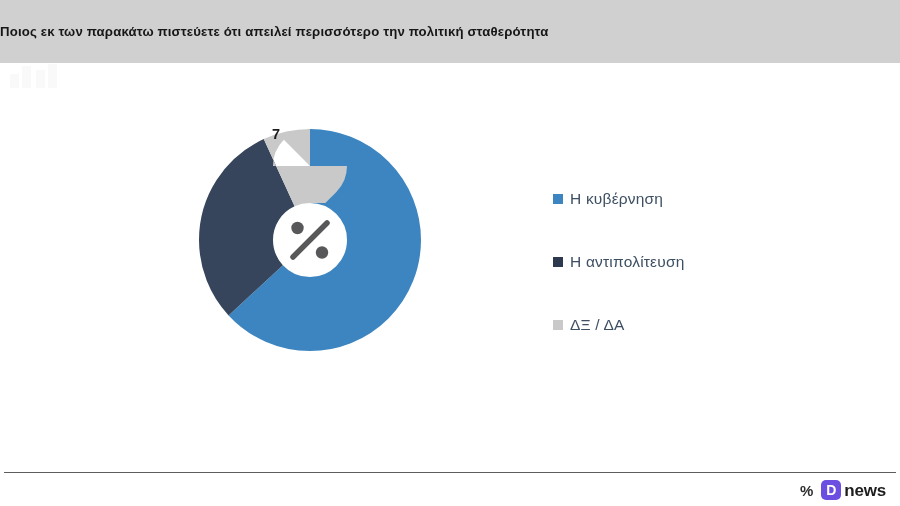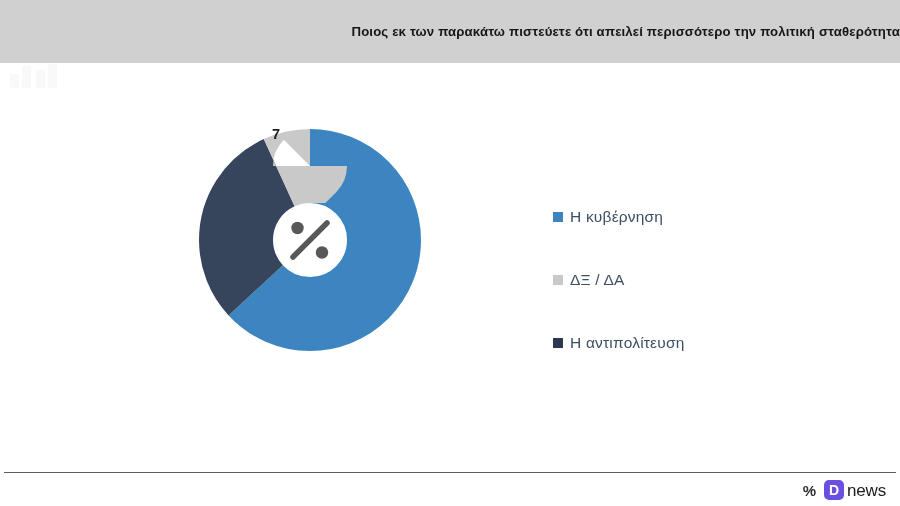--- a/index.html
+++ b/index.html
@@ -9,21 +9,21 @@
     font-family: "Liberation Sans", sans-serif;
     overflow: hidden;
   }
   .page { position: relative; width: 900px; height: 506px; background: #ffffff; }
 
   
   .header-band {
     position: absolute; left: 0; top: 0; width: 900px; height: 63px;
     background: #d0d0d0;
     display: flex; flex-direction: column;
-    align-items: flex-end; justify-content: center;
+    align-items: flex-start; justify-content: center;
   }
   .title-line {
     color: #161616;
     font-size: 13.2px;
     font-weight: bold;
     letter-spacing: 0.15px;
     line-height: 19px;
     text-align: center;
     white-space: nowrap;
   }
@@ -59,21 +59,21 @@
     font-weight: bold;
     letter-spacing: 0.4px;
     white-space: nowrap;
   }
   .lbl-blue { color: #ffffff; left: 243px; top: 218px; }
   .lbl-navy { color: #ffffff; left: 16px; top: 153px; }
   .lbl-gray { color: #1c1c1c; left: 110px; top: 34px; }
 
   
   .legend {
-    position: absolute; left: 553px; top: 143px;
+    position: absolute; left: 553px; top: 125px;
     width: 300px;
   }
   .legend-item {
     display: flex; align-items: center;
     height: 22px;
     margin-bottom: 41px;
   }
   .legend-item:last-child { margin-bottom: 0; }
   .swatch {
     width: 10px; height: 10px;
@@ -103,21 +103,21 @@
   .brand-d {
     width: 20px; height: 20px; border-radius: 5px;
     background: #6c4ee0;
     color: #ffffff;
     font-size: 14px; font-weight: bold;
     display: flex; align-items: center; justify-content: center;
     margin-right: 3px;
     line-height: 1;
   }
   .brand-news {
-    font-size: 17px; font-weight: normal; color: #1d1d1d;
+    font-size: 17px; font-weight: bold; color: #1d1d1d;
     letter-spacing: -0.2px; line-height: 1;
   }
 </style>
 </head>
 <body>
 
 <div class="page">
 
   <div class="header-band">
     <div class="title-line">Ποιος εκ των παρακάτω πιστεύετε ότι απειλεί περισσότερο την πολιτική σταθερότητα</div>
@@ -157,27 +157,27 @@
     </div>
 
     <div class="legend">
 
       <div class="legend-item">
         <span class="swatch" style="background:#3d85c0;"></span>
         <span class="legend-label">Η κυβέρνηση</span>
       </div>
 
       <div class="legend-item">
-        <span class="swatch" style="background:#c9c9c9;"></span>
-        <span class="legend-label">ΔΞ / ΔΑ</span>
+        <span class="swatch" style="background:#2c394f;"></span>
+        <span class="legend-label">Η αντιπολίτευση</span>
       </div>
 
       <div class="legend-item">
-        <span class="swatch" style="background:#2c394f;"></span>
-        <span class="legend-label">Η αντιπολίτευση</span>
+        <span class="swatch" style="background:#c9c9c9;"></span>
+        <span class="legend-label">ΔΞ / ΔΑ</span>
       </div>
 
     </div>
   </div>
 
   <div class="footer-rule"></div>
 
   <div class="brand">
     <span class="brand-pct">%</span>
     <span class="brand-d">D</span>

